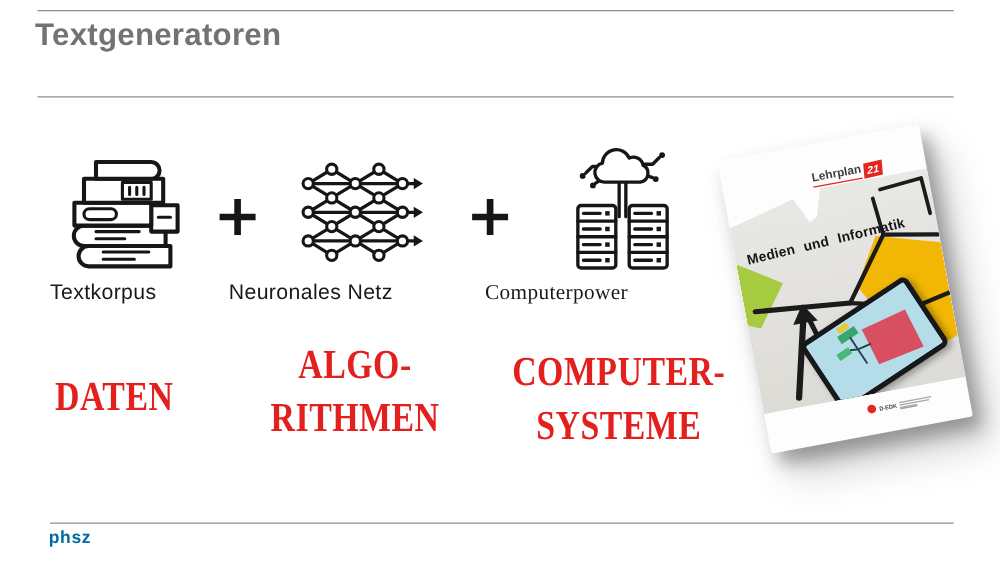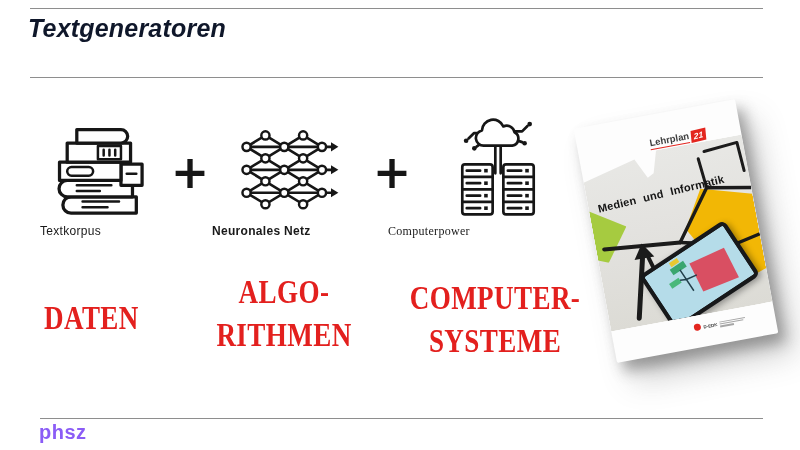--- a/index.html
+++ b/index.html
@@ -3,35 +3,35 @@
 <meta charset="utf-8">
 <style>
   html,body{margin:0;padding:0;background:#ffffff;}
   body{width:800px;height:450px;position:relative;overflow:hidden;
        font-family:"Liberation Sans",sans-serif;}
   .rule{position:absolute;height:1px;background:var(--rule-gray,#8e8e8e);}
   #rule-top{left:30px;top:8px;width:733px;}
   #rule-title{left:30px;top:77px;width:733px;}
   #rule-footer{left:40px;top:418px;width:723px;}
   .title{position:absolute;left:28px;top:14px;font-size:25px;font-weight:bold;
-         color:#0f172a;letter-spacing:.2px;font-style:italic;}
-  .footer{position:absolute;left:39px;top:421px;font-size:20px;font-weight:bold;
-          color:#8b5cf6;letter-spacing:.5px;}
+         color:#737373;letter-spacing:.2px;}
+  .footer{position:absolute;left:39px;top:421px;font-size:14px;font-weight:bold;
+          color:#0369a1;letter-spacing:.5px;}
   .icon{position:absolute;}
   .icon svg{width:100%;height:100%;display:block;}
   #icon-books{left:48px;top:118px;width:96px;height:100px;}
   #icon-nn{left:240px;top:120px;width:100px;height:98px;}
   #icon-servers{left:452px;top:118px;width:92px;height:100px;}
   .plus{position:absolute;width:40px;text-align:center;font-family:"DejaVu Sans",sans-serif;
         font-size:46px;font-weight:bold;color:#161616;line-height:52px;}
   #plus-1{left:170px;top:146px;}
   #plus-2{left:372px;top:146px;}
-  .cap{position:absolute;top:224px;font-size:12px;color:#191919;letter-spacing:.3px;}
+  .cap{position:absolute;top:224px;font-size:17px;color:#191919;letter-spacing:.3px;}
   #cap-1{left:40px;}
-  #cap-2{left:212px;font-weight:bold;}
+  #cap-2{left:183px;}
   #cap-3{left:388px;font-family:Liberation Serif, serif;}
   .term{position:absolute;font-family:"Liberation Serif",serif;font-weight:bold;
         color:var(--term-red,#e3201e);font-size:33px;line-height:43px;
         letter-spacing:.5px;transform:scaleX(.82);}
   #term-1{left:44px;top:297px;transform-origin:left top;}
   #term-2{left:198px;top:271px;width:172px;text-align:center;transform-origin:center top;}
   #term-3{left:385px;top:277px;width:220px;text-align:center;transform-origin:center top;}
 
   
   .brochure{position:absolute;left:594px;top:112px;width:164px;height:238px;

